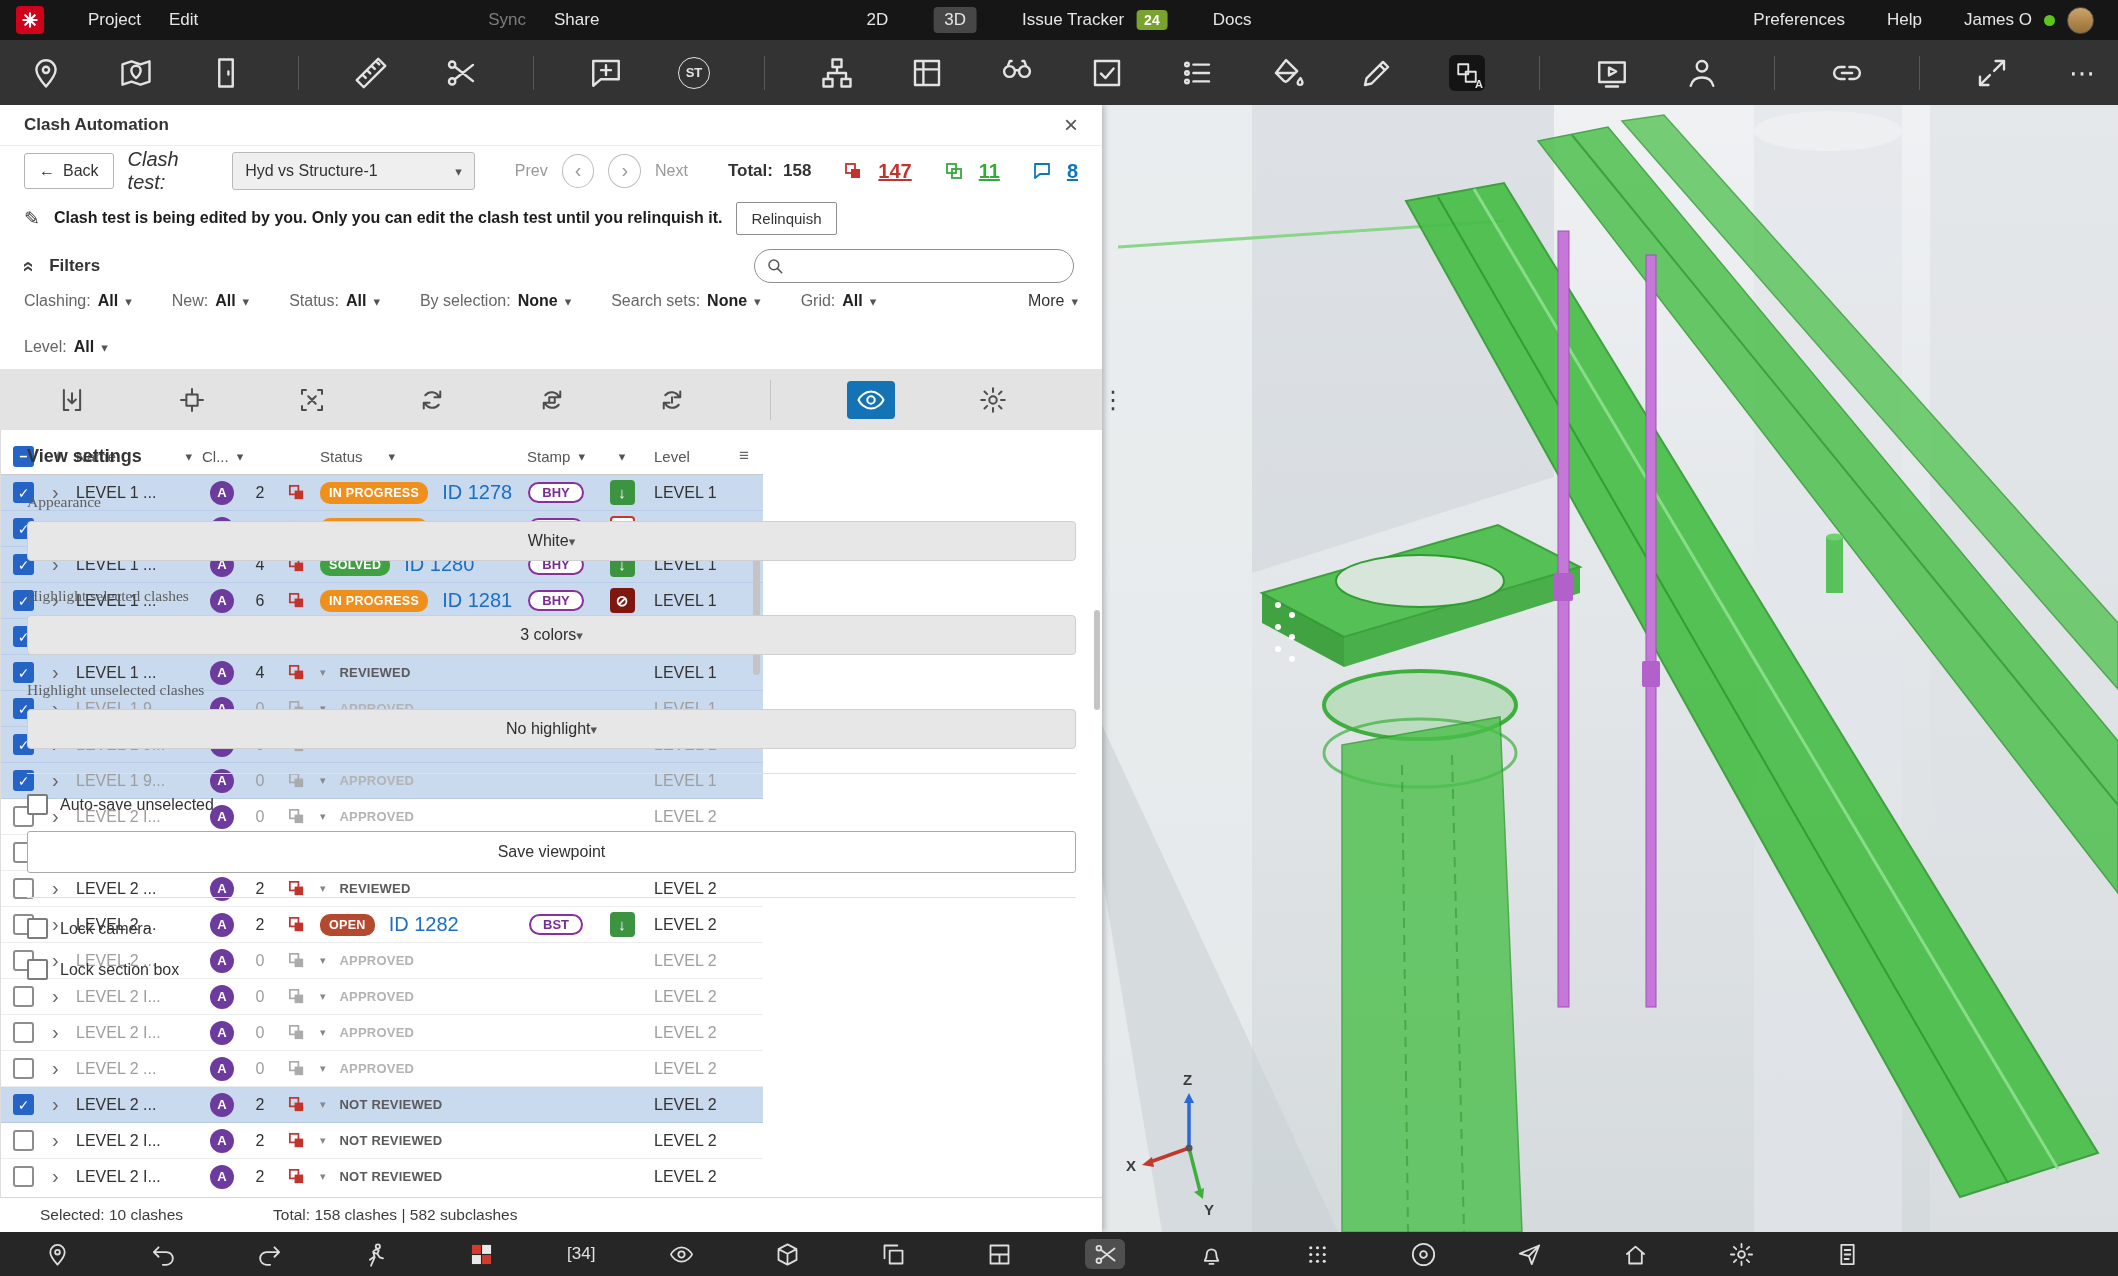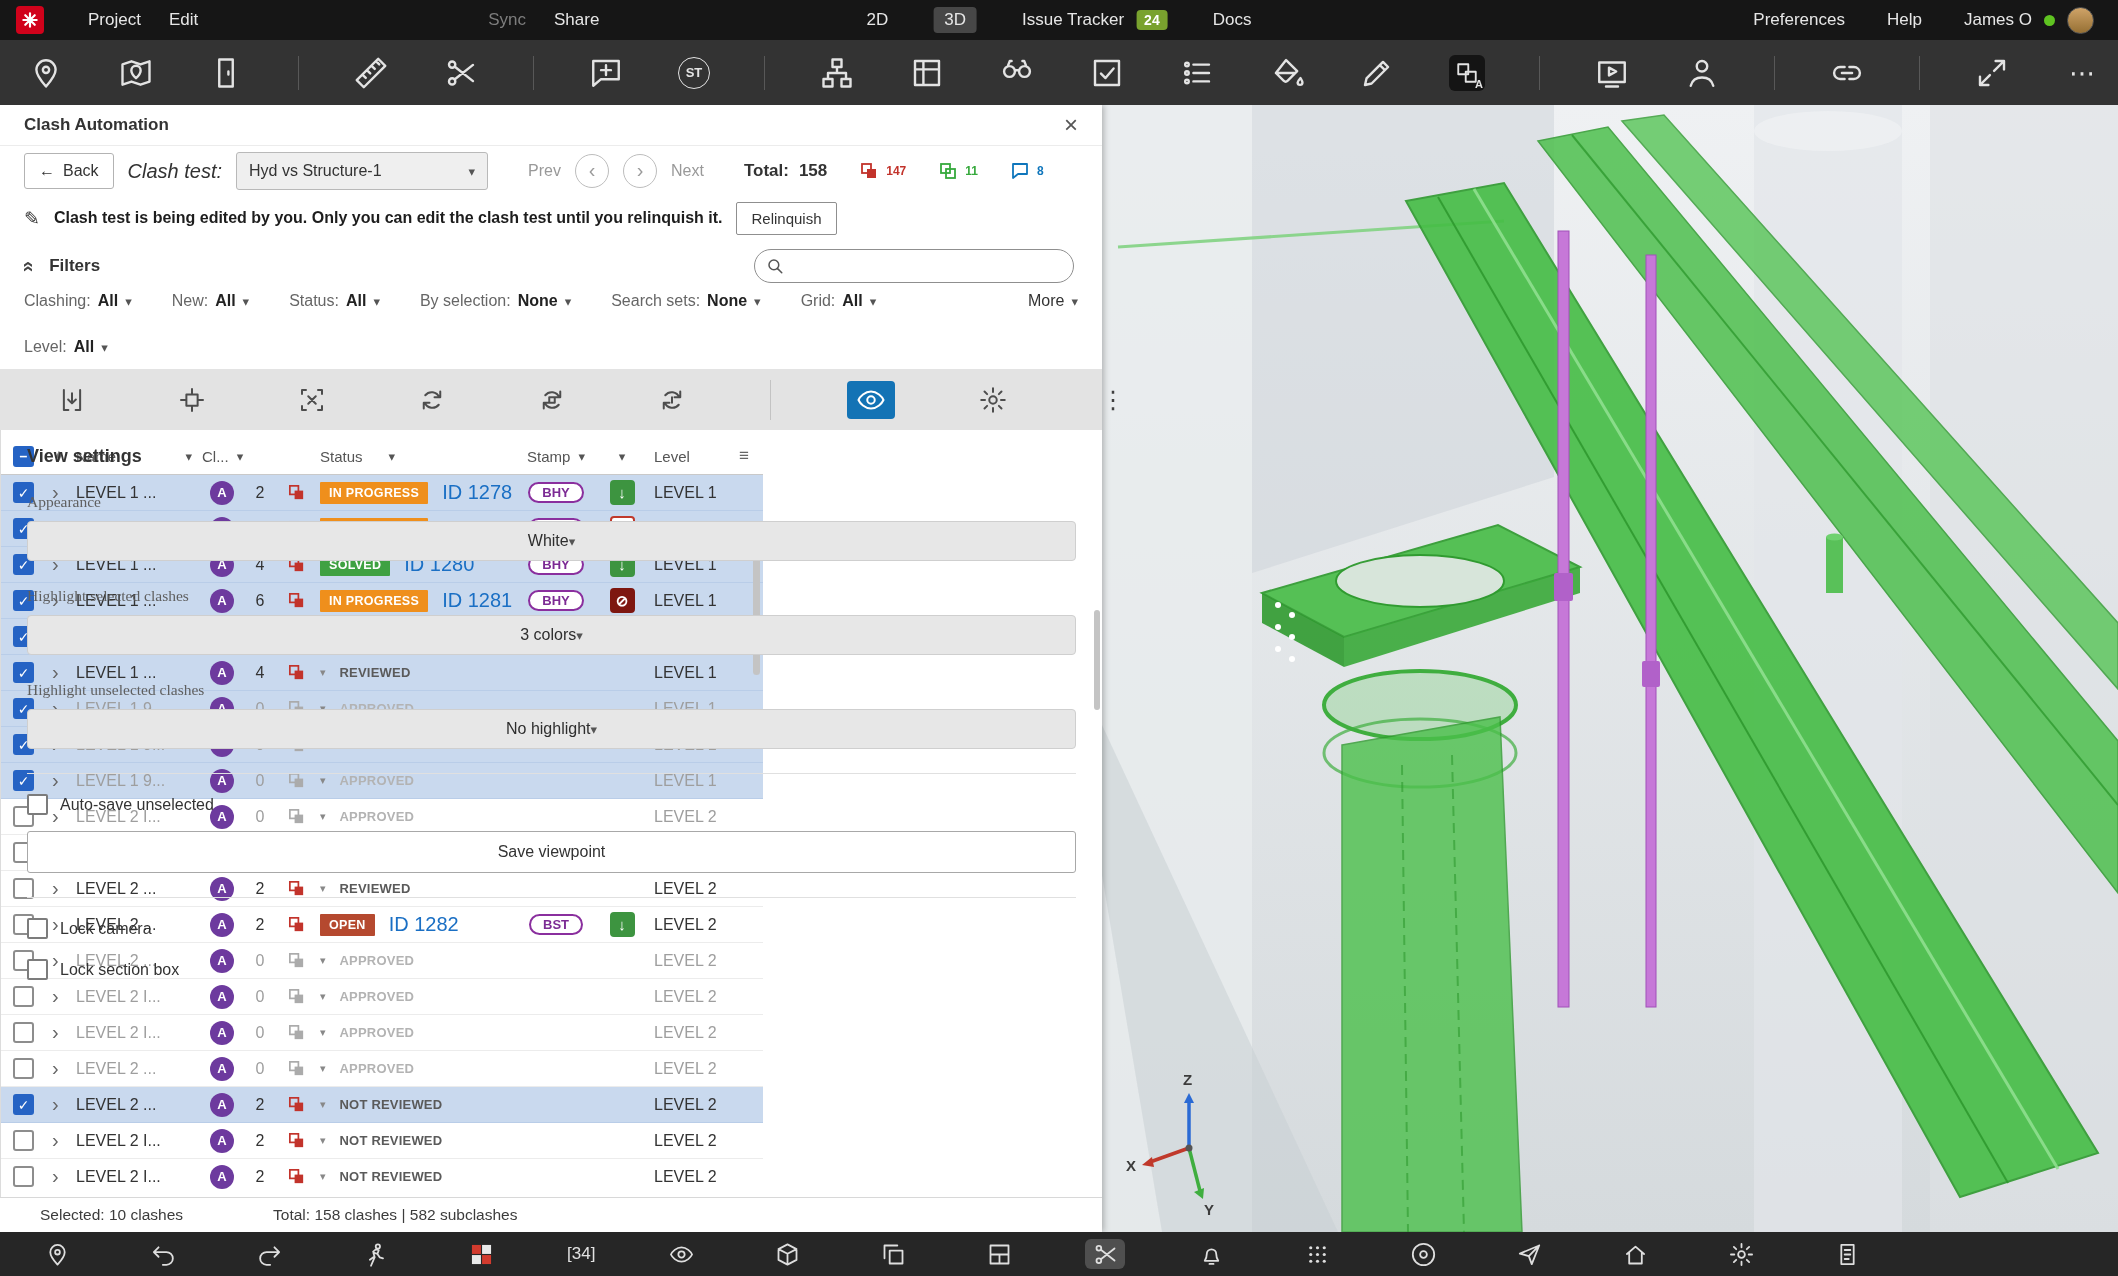--- a/index.html
+++ b/index.html
@@ -54,21 +54,21 @@
         border-radius:3px; background:#fff; color:#333; font-size:16px; height:36px; padding:0 14px; white-space:nowrap;}
   .ct-label{ font-size:20px; margin-left:0;font-style:italic;}
   .ct-select{ width:252px; height:38px; background:#efefef; border:1px solid #b9b9b9; border-radius:3px;
               display:flex; align-items:center; justify-content:space-between; padding:0 12px; font-size:16px;}
   .caret{ color:#555; font-size:13px; line-height:1;}
   .navdim{ color:#999; font-size:16px;}
   .circle-btn{ width:34px; height:34px; border-radius:50%; border:1.5px solid #bdbdbd; color:#9a9a9a;
                display:flex; align-items:center; justify-content:center; font-size:20px; padding-bottom:2px;}
   .totals{ display:flex; align-items:center; gap:10px; margin-left:26px; font-size:17px;}
   .tot-b{ font-weight:bold;}
-  .cnt{ display:flex; align-items:center; gap:7px; margin-left:18px; font-size:12px; font-weight:bold;}
+  .cnt{ display:flex; align-items:center; gap:15px; margin-left:18px; font-size:20px; font-weight:bold;text-decoration:underline;}
   .cnt svg{ width:20px; height:20px;}
   .c-red{ color:#c2332b;} .c-green{ color:#36a93c;} .c-blue{ color:#0f76bc;}
   .p-notice{ top:91px; height:44px; display:flex; align-items:center; padding:0 24px; gap:14px;}
   .notice-txt{ font-size:16px; font-weight:bold; color:#1d1d1d;}
   .pencil{ font-size:19px; color:#333;}
   .btn.sm{ height:33px; font-size:15px; border-color:#8f8f8f; border-radius:2px;}
   .p-filters-head{ top:135px; height:52px; display:flex; align-items:center; padding:0 24px; gap:14px;}
   .collapse-ic{ display:inline-block; transform:rotate(90deg); font-size:20px; color:#444; font-weight:bold;}
   .f-title{ font-size:17px; font-weight:bold;}
   .searchbox{ margin-left:auto; width:320px; height:34px; border:1.5px solid #8f8f8f; border-radius:17px;
@@ -106,21 +106,21 @@
   .cb.on{ background:#2563c4; border-color:#2563c4;}
   .cb.ind{ background:#2563c4; border-color:#2563c4; font-weight:bold;}
   .rchev{ color:#666; font-size:20px; padding-left:10px;}
   .rname{ white-space:nowrap; overflow:hidden; text-overflow:ellipsis; padding-right:6px;}
   .avatar{ width:24px; height:24px; border-radius:50%; background:#6d3a9e; color:#fff; font-size:13px; font-weight:bold;
            display:flex; align-items:center; justify-content:center; margin-left:8px;}
   .rcount{ text-align:center;}
   .clashic{ display:flex; justify-content:center;}
   .clashic svg{ width:19px; height:19px;}
   .stcell{ display:flex; align-items:center; gap:14px; padding-left:4px;}
-  .badge{ height:22px; display:inline-flex; align-items:center; border-radius:1px; padding:0 9px;
+  .badge{ height:22px; display:inline-flex; align-items:center; border-radius:10px; padding:0 9px;
           color:#fff; font-size:12.5px; font-weight:bold; letter-spacing:.3px; white-space:nowrap;}
   .b-prog{ background:#ef8f1c;} .b-solved{ background:#3fa142;} .b-open{ background:#b5492f;}
   .idlink{ color:#1a6fc4; font-size:20px; white-space:nowrap;}
   .schev{ color:#888; font-size:11px;}
   .stext{ font-size:13px; font-weight:bold; color:#5a5a5a; letter-spacing:.2px; white-space:nowrap;}
   .stext.ap{ color:#b3b3b3;}
   .stamp{ justify-self:center; border:2px solid #8a2f9e; color:#7c2b94; font-size:13px; font-weight:bold;
           border-radius:12px; padding:1px 12px; background:#fff;}
   .flag{ width:25px; height:25px; border-radius:4px; display:flex; align-items:center; justify-content:center;
          font-size:15px; font-weight:bold; justify-self:center;}

